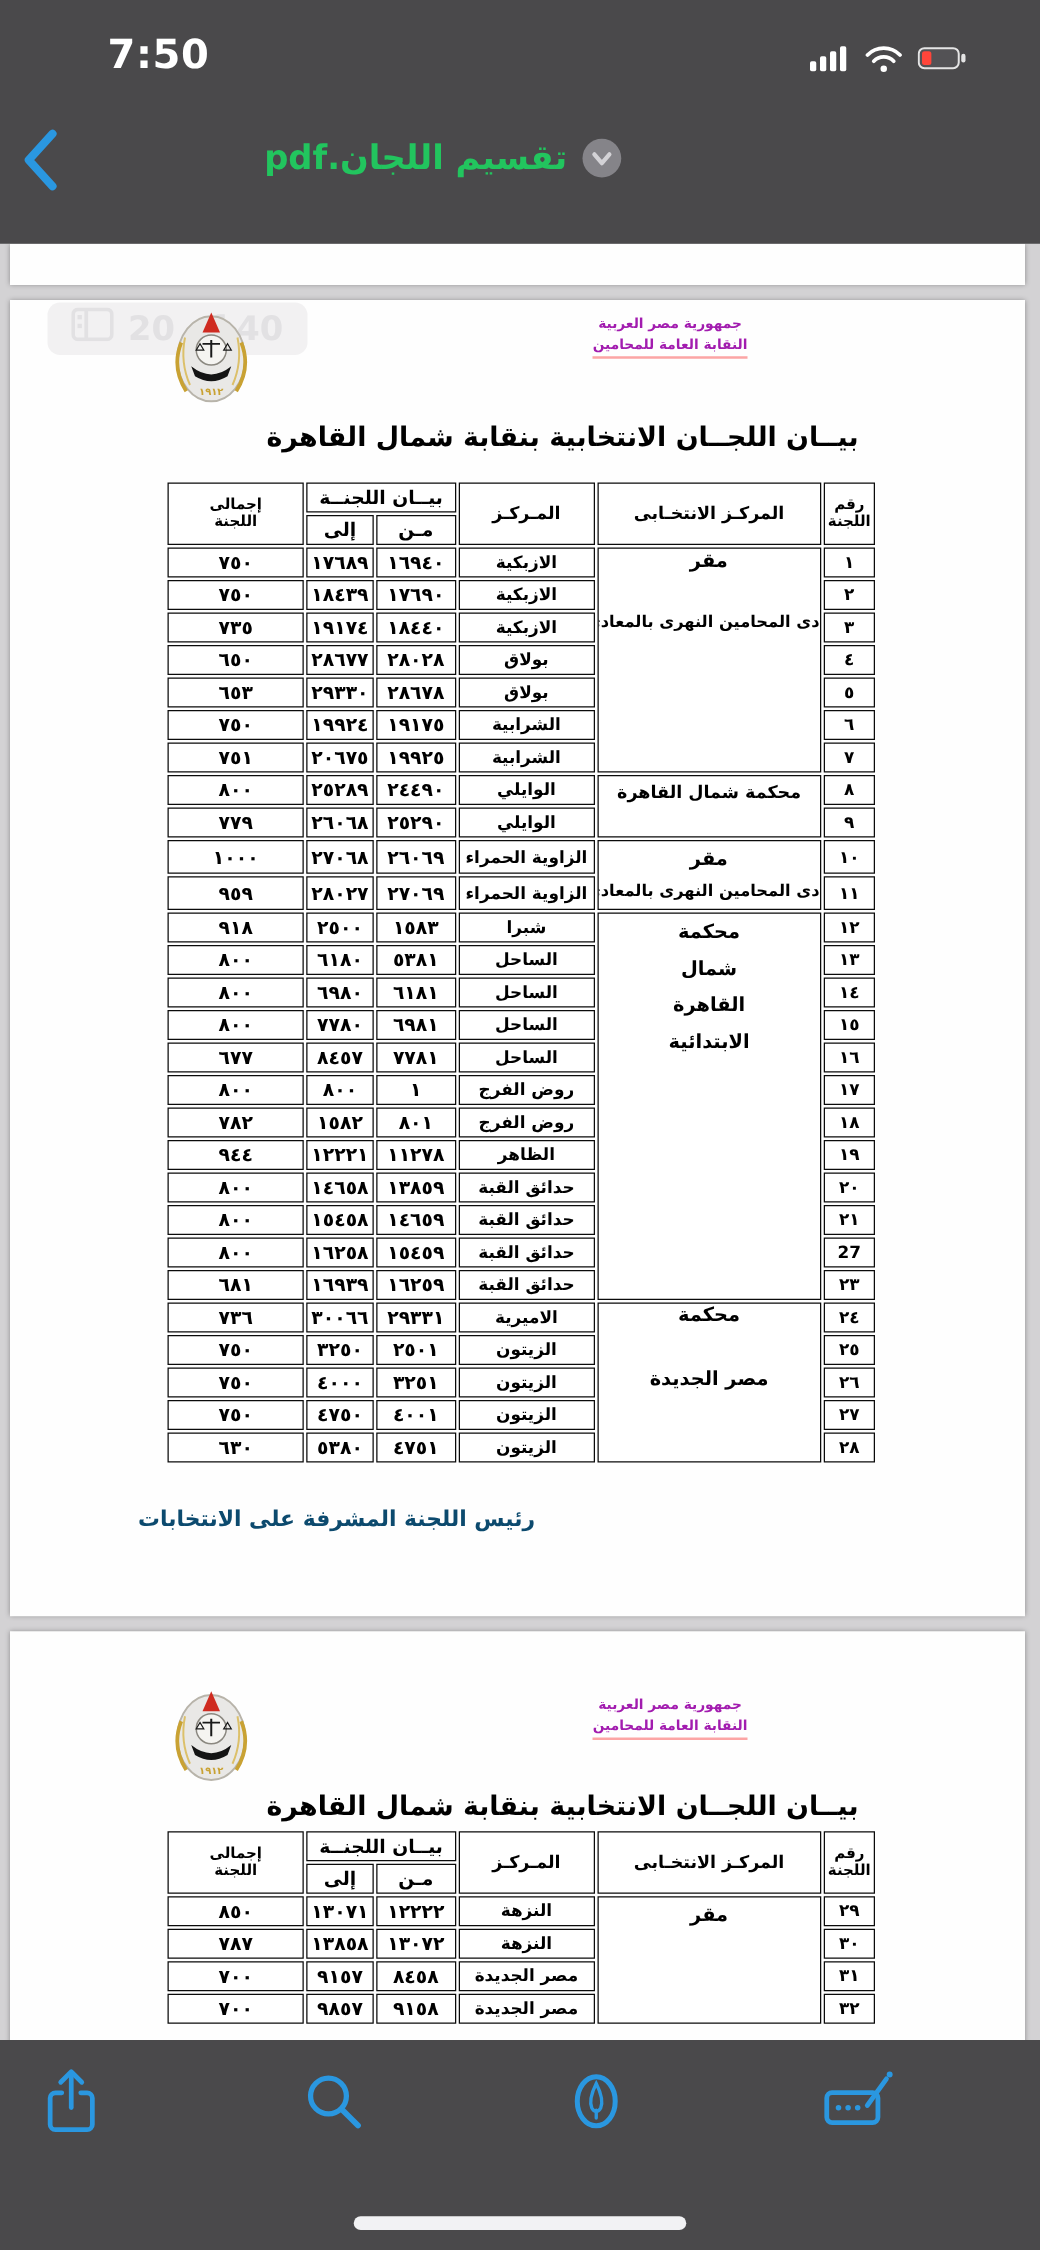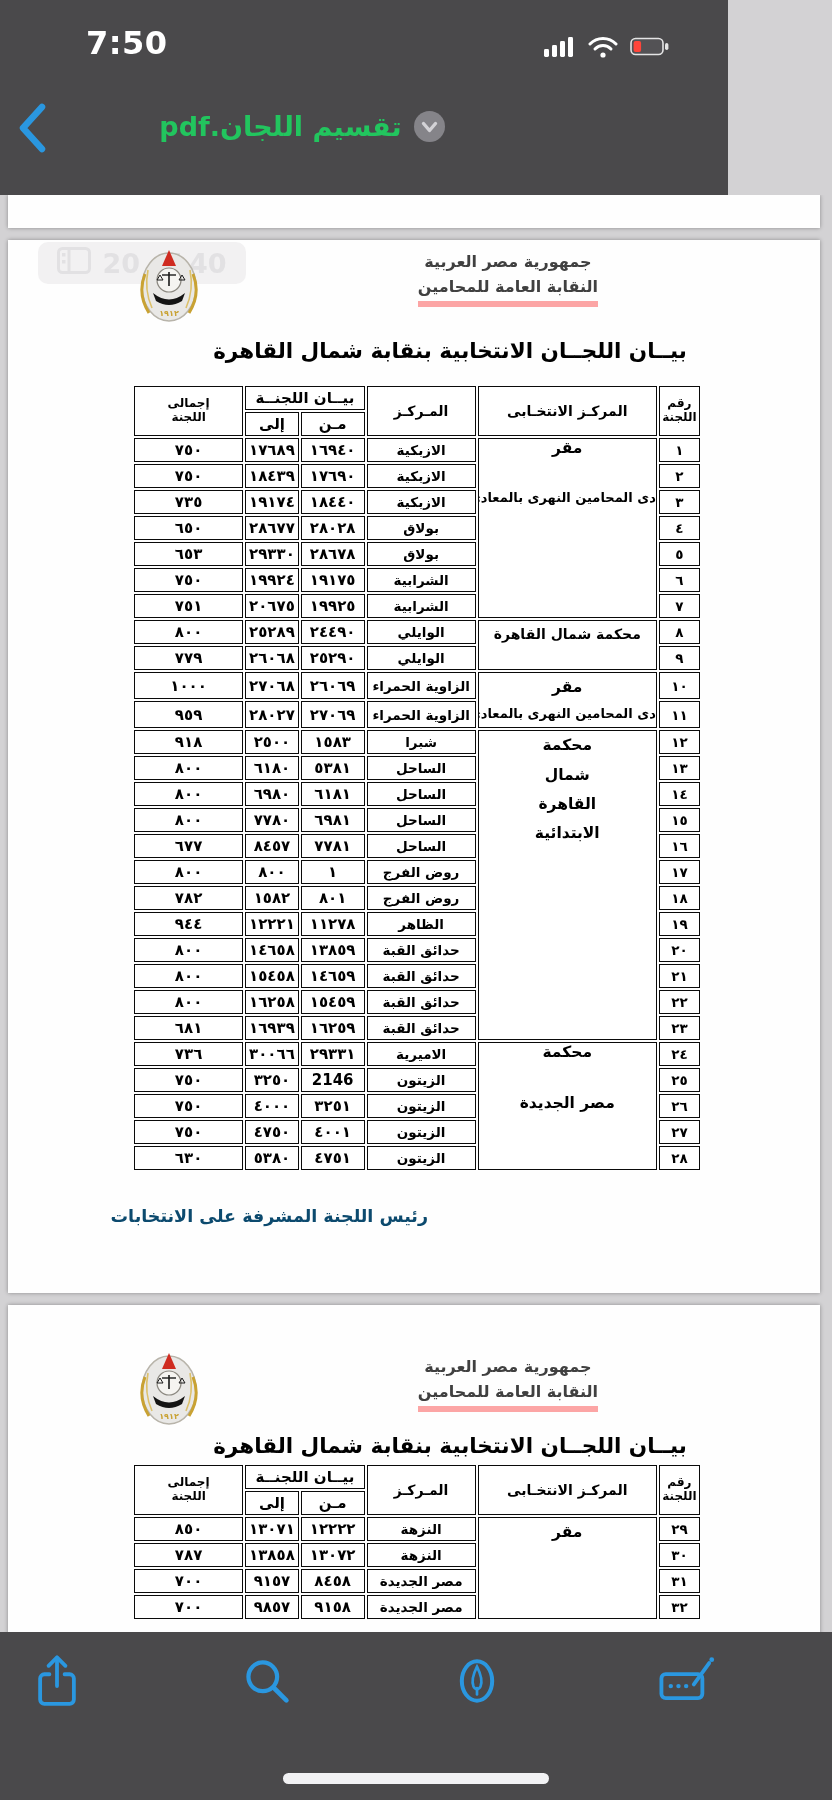--- a/index.html
+++ b/index.html
@@ -1,41 +1,41 @@
 <!DOCTYPE html>
 <html><head>
 <meta charset="utf-8">
 <style>
   html,body{margin:0;padding:0;width:832px;height:1800px;overflow:hidden;
     font-family:"DejaVu Sans",sans-serif;background:#d3d2d4;}
   
-  .topbar{position:absolute;left:0;top:0;width:728px;height:195px;background:#4a494b;z-index:5;}
+  .topbar{position:absolute;left:0;top:0;width:832px;height:195px;background:#4a494b;z-index:5;}
   .time{position:absolute;left:86px;top:24px;color:#fff;font-size:32px;font-weight:bold;letter-spacing:.5px;}
   .status-icons{position:absolute;right:58px;top:36px;display:flex;align-items:center;gap:12px;}
   .nav-row{position:absolute;left:0;top:98px;width:100%;height:62px;}
   .back-btn{position:absolute;left:14px;top:4px;width:38px;height:52px;cursor:pointer;}
   .title-group{position:absolute;left:0;top:0;width:100%;height:56px;display:flex;align-items:center;
     justify-content:center;transform:translateX(-62px);gap:12px;}
   .nav-title{color:#22c55e;font-size:27px;font-weight:bold;direction:rtl;}
   .title-badge{width:31px;height:31px;border-radius:50%;background:#858489;display:flex;
     align-items:center;justify-content:center;}
   
   .viewer{position:absolute;left:0;top:195px;width:832px;height:1437px;background:#d3d2d4;overflow:hidden;}
   .page{position:absolute;left:8px;width:812px;background:#fefefe;box-shadow:0 0 4px rgba(0,0,0,.35);}
   .page-prev{top:0;height:33px;}
   .page-main{top:45px;height:1053px;}
   .page-next{top:1110px;height:620px;}
   .page-pill{position:absolute;left:30px;top:2px;width:208px;height:42px;border-radius:10px;
     background:#f2f1f2;display:flex;align-items:center;justify-content:center;gap:11px;
     color:#e2e1e3;font-size:27px;font-weight:bold;}
   .doc-head{position:absolute;left:0;right:0;top:0;height:100px;}
   .emblem{position:absolute;left:128px;width:66px;height:78px;}
-  .gov{position:absolute;right:222px;text-align:center;font-weight:bold;font-size:16px;
-    line-height:1.55;color:#404040;direction:rtl;}
-  .gov .org{border-bottom:6px solid #fca5a5;padding-bottom:1px;}
+  .gov{position:absolute;right:222px;text-align:center;font-weight:bold;font-size:11px;
+    line-height:1.55;color:#a21caf;direction:rtl;}
+  .gov .org{border-bottom:2px solid #fca5a5;padding-bottom:1px;}
   .doc-title{position:absolute;left:0;width:100%;text-align:center;font-size:21.5px;font-weight:bold;
     color:#000;direction:rtl;padding-left:36px;}
   .tbl-wrap{position:absolute;direction:rtl;}
   table.sched{border-collapse:separate;border-spacing:2px;table-layout:fixed;width:570px;direction:rtl;}
   table.sched th,table.sched td{border:1.5px solid #0a0a0a;background:#fff;text-align:center;
     vertical-align:middle;font-weight:bold;color:#000;height:22px;padding:0 1px;overflow:hidden;}
   th.h-main{font-size:14px;}
   th.h-2line{font-size:12px;line-height:1.15;}
   th.h-range{font-size:15px;}
   td.c-no{font-size:13.5px;}
@@ -337,21 +337,21 @@
               <td class="c-num">٨٠٠</td>
             </tr>
             <tr>
               <td class="c-no">٢١</td>
               <td class="c-center">حدائق القبة</td>
               <td class="c-num">١٤٦٥٩</td>
               <td class="c-num">١٥٤٥٨</td>
               <td class="c-num">٨٠٠</td>
             </tr>
             <tr>
-              <td class="c-no">٢٢</td>
+              <td class="c-no">27</td>
               <td class="c-center">حدائق القبة</td>
               <td class="c-num">١٥٤٥٩</td>
               <td class="c-num">١٦٢٥٨</td>
               <td class="c-num">٨٠٠</td>
             </tr>
             <tr>
               <td class="c-no">٢٣</td>
               <td class="c-center">حدائق القبة</td>
               <td class="c-num">١٦٢٥٩</td>
               <td class="c-num">١٦٩٣٩</td>
@@ -366,21 +366,21 @@
                 </div>
               </td>
               <td class="c-center">الاميرية</td>
               <td class="c-num">٢٩٣٣١</td>
               <td class="c-num">٣٠٠٦٦</td>
               <td class="c-num">٧٣٦</td>
             </tr>
             <tr>
               <td class="c-no">٢٥</td>
               <td class="c-center">الزيتون</td>
-              <td class="c-num">2146</td>
+              <td class="c-num">٢٥٠١</td>
               <td class="c-num">٣٢٥٠</td>
               <td class="c-num">٧٥٠</td>
             </tr>
             <tr>
               <td class="c-no">٢٦</td>
               <td class="c-center">الزيتون</td>
               <td class="c-num">٣٢٥١</td>
               <td class="c-num">٤٠٠٠</td>
               <td class="c-num">٧٥٠</td>
             </tr>

